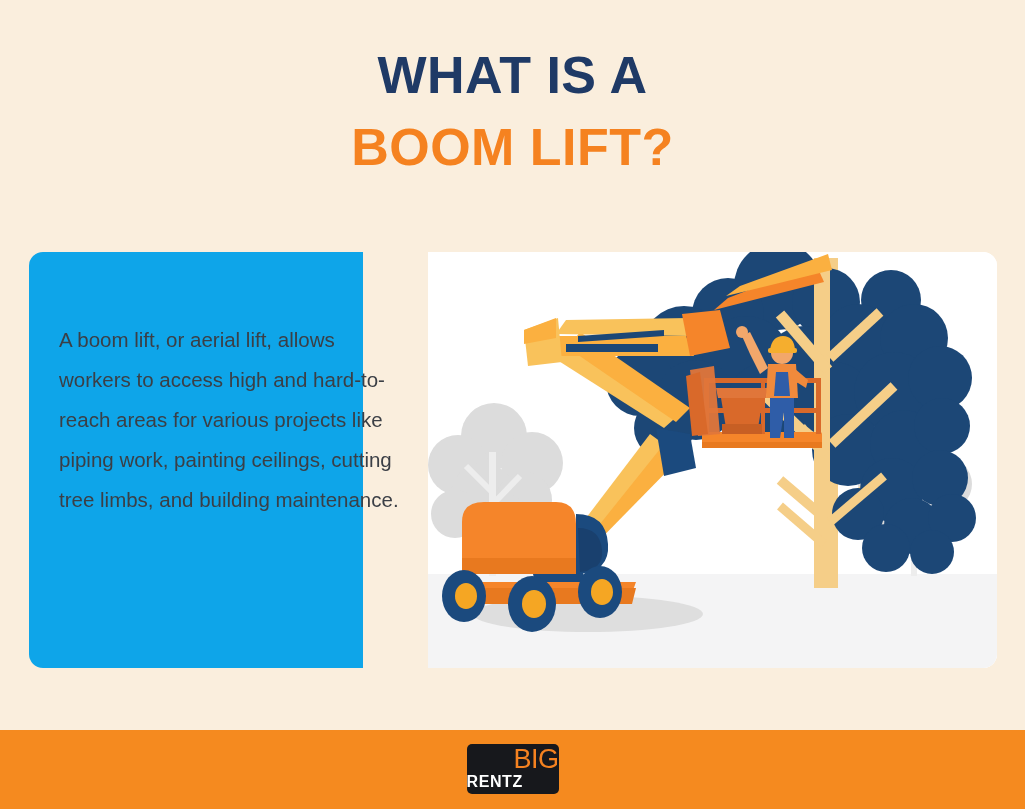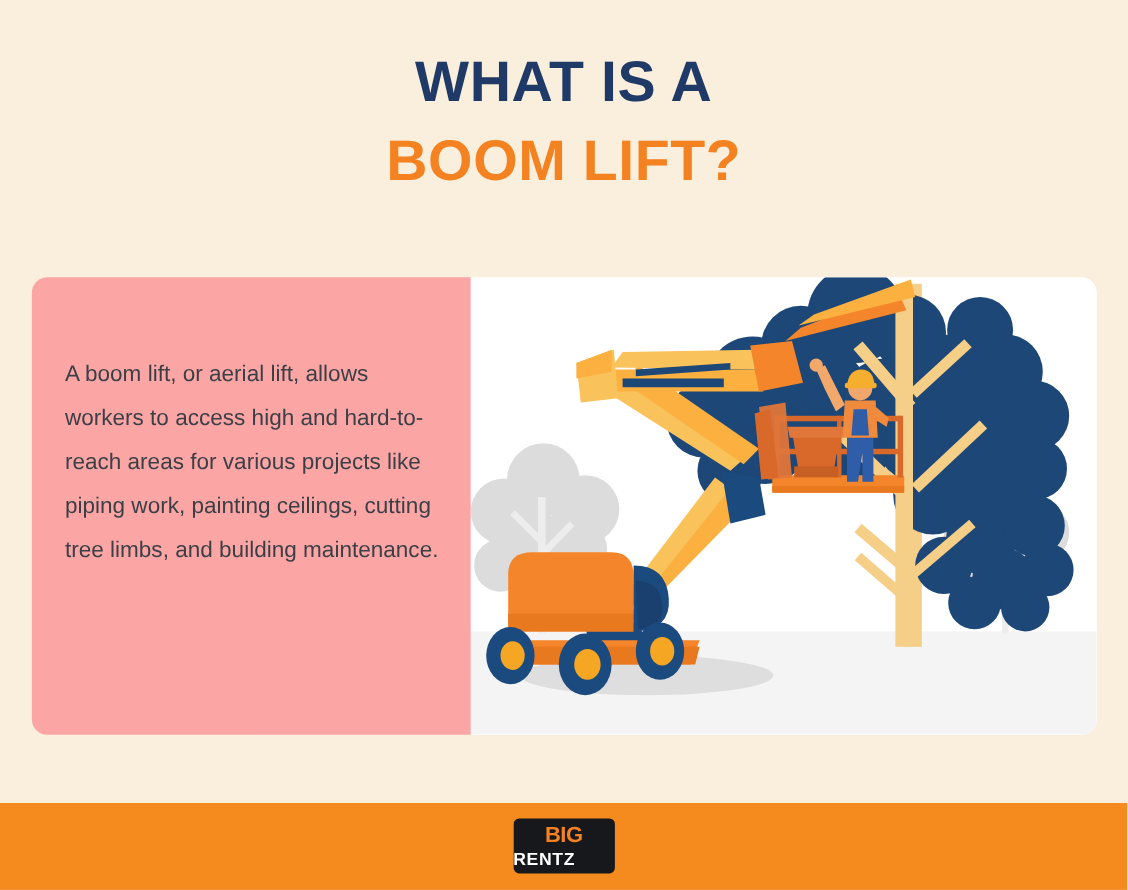--- a/index.html
+++ b/index.html
@@ -45,23 +45,23 @@
     line-height: 58px;
     margin-top: 14px;
     white-space: nowrap;
   }
 
   
   .text-panel {
     position: absolute;
     left: 29px;
     top: 252px;
-    width: 399px;
+    width: 334px;
     height: 416px;
-    background: #fca5a5;
+    background: #0ea5e9;
     border-radius: 14px 0 0 14px;
     box-sizing: border-box;
   }
   .text-panel-body {
     position: absolute;
     left: 30px;
     top: 68px;
     width: 345px;
     font-size: 20.5px;
     line-height: 40px;
@@ -108,23 +108,23 @@
     height: 50px;
     background: #17181c;
     border-radius: 5px;
     box-sizing: border-box;
   }
   .logo-big {
     position: absolute;
     left: 0;
     top: 1px;
     width: 92px;
-    text-align: center;
-    font-size: 20px;
-    font-weight: bold;
+    text-align: right;
+    font-size: 27px;
+    font-weight: normal;
     letter-spacing: -0.5px;
     color: #f58220;
     line-height: 29px;
   }
   .logo-rentz {
     position: absolute;
     left: 0;
     top: 29px;
     width: 92px;
     font-size: 16px;

